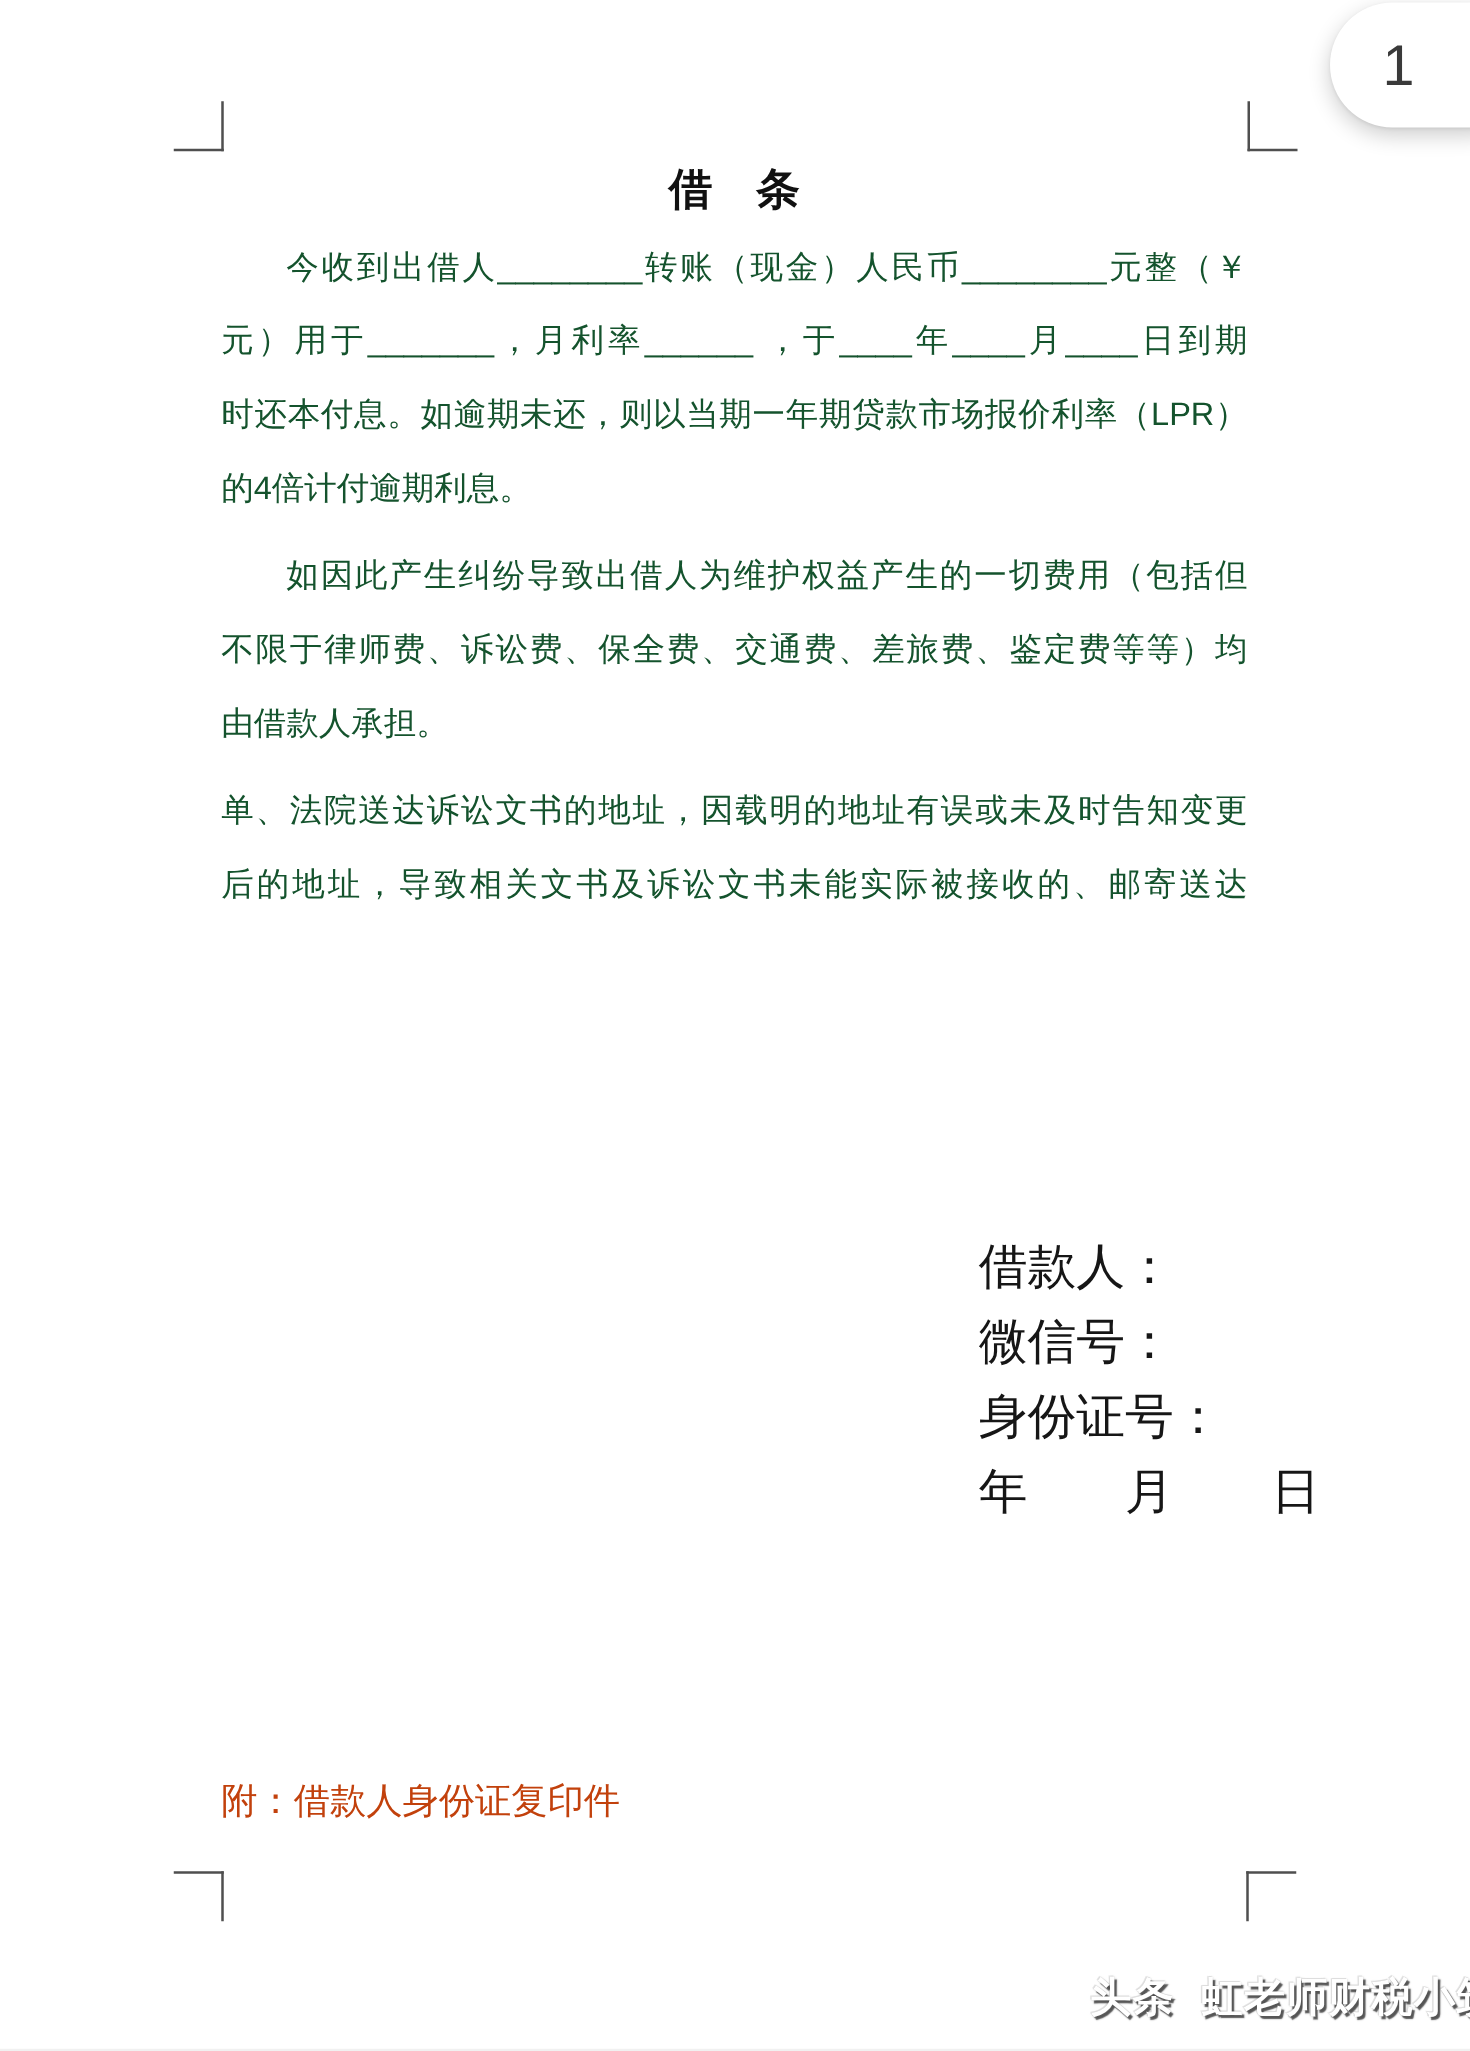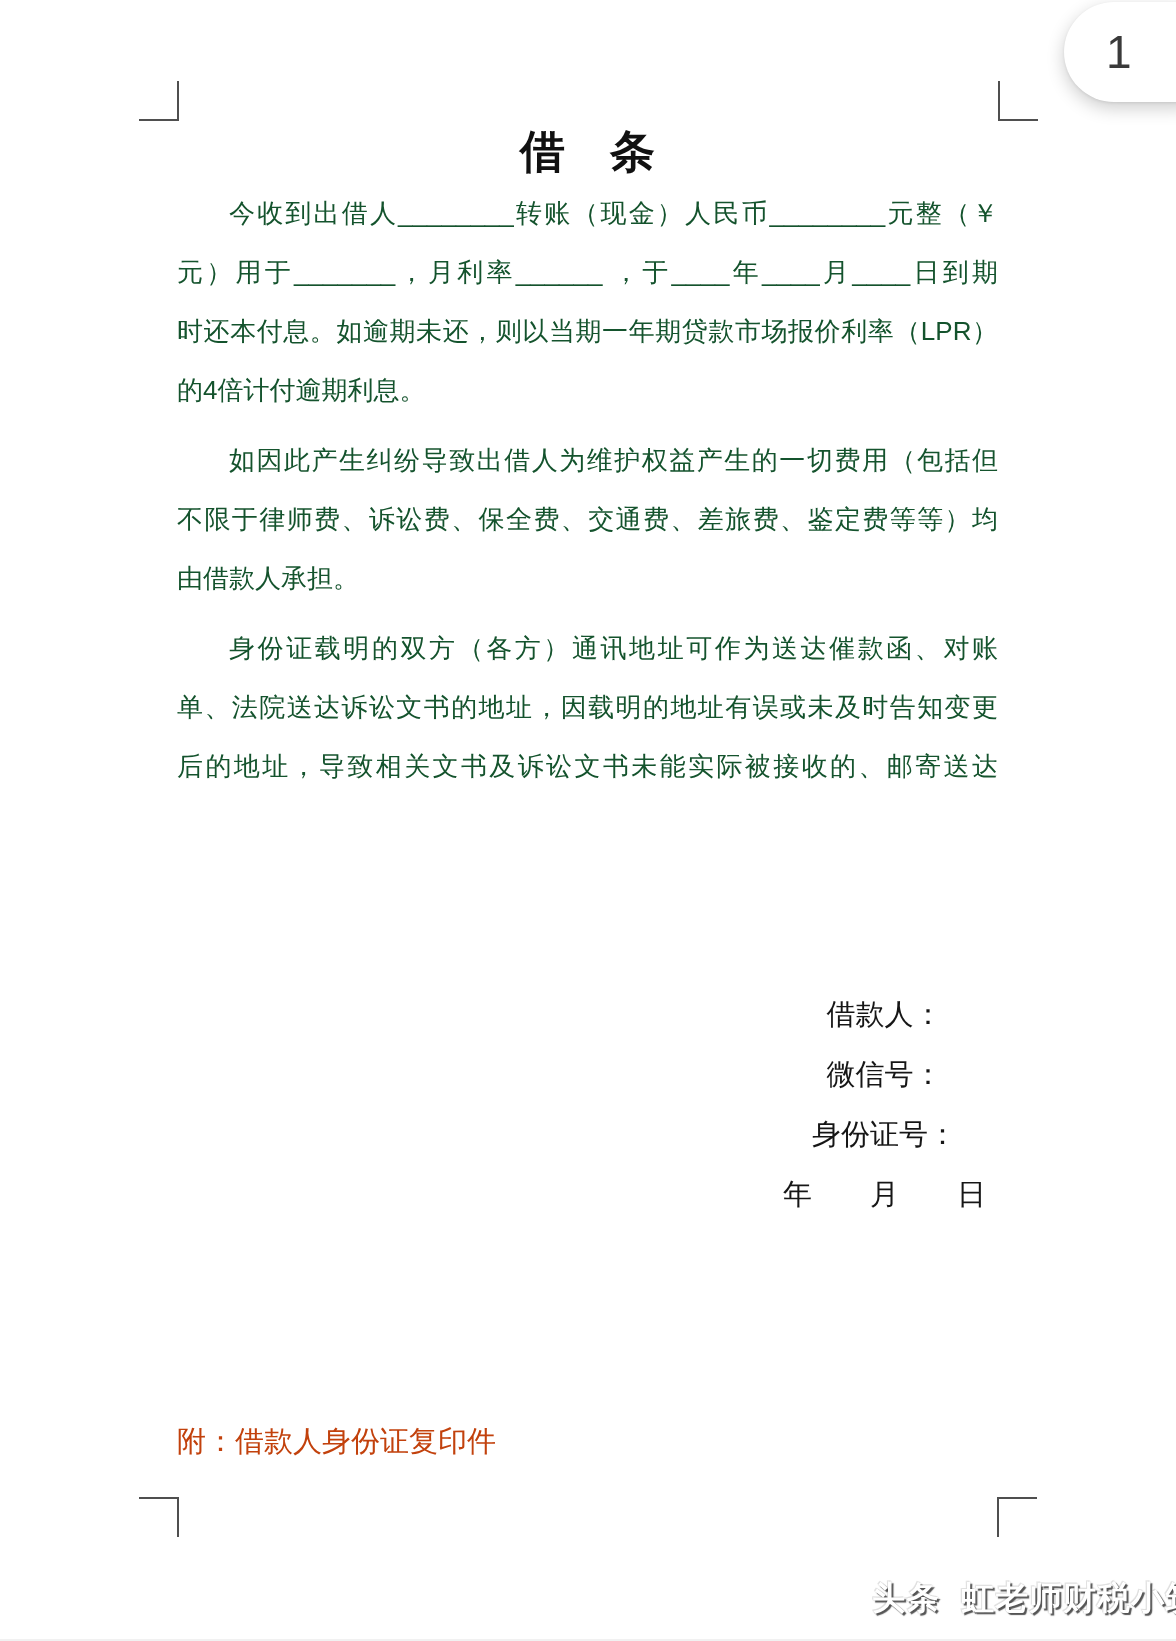--- a/index.html
+++ b/index.html
@@ -38,41 +38,41 @@
   .badge-num { font-size: 46px; color: #3a3a3a; line-height: 1; }
 
   
   .doc {
     position: absolute;
     left: 177px;
     top: 120px;
     width: 821px;
   }
   .doc-title {
-    font-size: 45px;
+    font-size: 35px;
     font-weight: 700;
     text-align: center;
     height: 64px;
     line-height: 64px;
     color: #111111;
   }
   .para { margin: 0 0 11px 0; }
   .pline {
     font-size: 26px;
     line-height: 59px;
     text-align: justify;
     text-align-last: justify;
     color: #14532d;
   }
   .pline.first { text-indent: 52px; }
   .pline.end { text-align-last: left; }
 
   
   .signature { position: absolute; left: 783px; top: 984px; }
-  .sig-line { font-size: 29px; line-height: 60px; color: #161616; white-space: pre; text-align: center; }
+  .sig-line { font-size: 39px; line-height: 60px; color: #161616; white-space: pre; }
 
   
   .attachment {
     position: absolute;
     left: 177px;
     top: 1424px;
     font-size: 29px;
     line-height: 34px;
     color: #c2410c;
   }
@@ -122,21 +122,20 @@
       <div class="pline end">的4倍计付逾期利息。</div>
     </div>
 
     <div class="para">
       <div class="pline first">如因此产生纠纷导致出借人为维护权益产生的一切费用（包括但</div>
       <div class="pline">不限于律师费、诉讼费、保全费、交通费、差旅费、鉴定费等等）均</div>
       <div class="pline end">由借款人承担。</div>
     </div>
 
     <div class="para">
-      <div class="pline first">身份证载明的双方（各方）通讯地址可作为送达催款函、对账</div>
       <div class="pline">单、法院送达诉讼文书的地址，因载明的地址有误或未及时告知变更</div>
       <div class="pline">后的地址，导致相关文书及诉讼文书未能实际被接收的、邮寄送达</div>
     </div>
   </div>
 
   <div class="signature">
     <div class="sig-line">借款人：</div>
     <div class="sig-line">微信号：</div>
     <div class="sig-line">身份证号：</div>
     <div class="sig-line">年　　月　　日</div>

